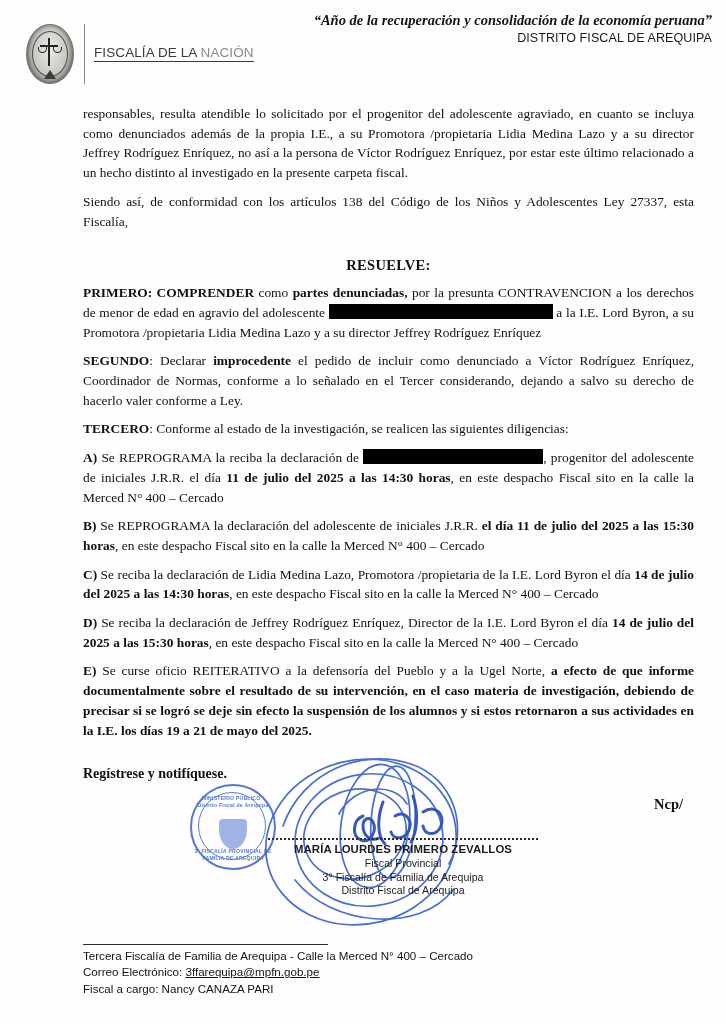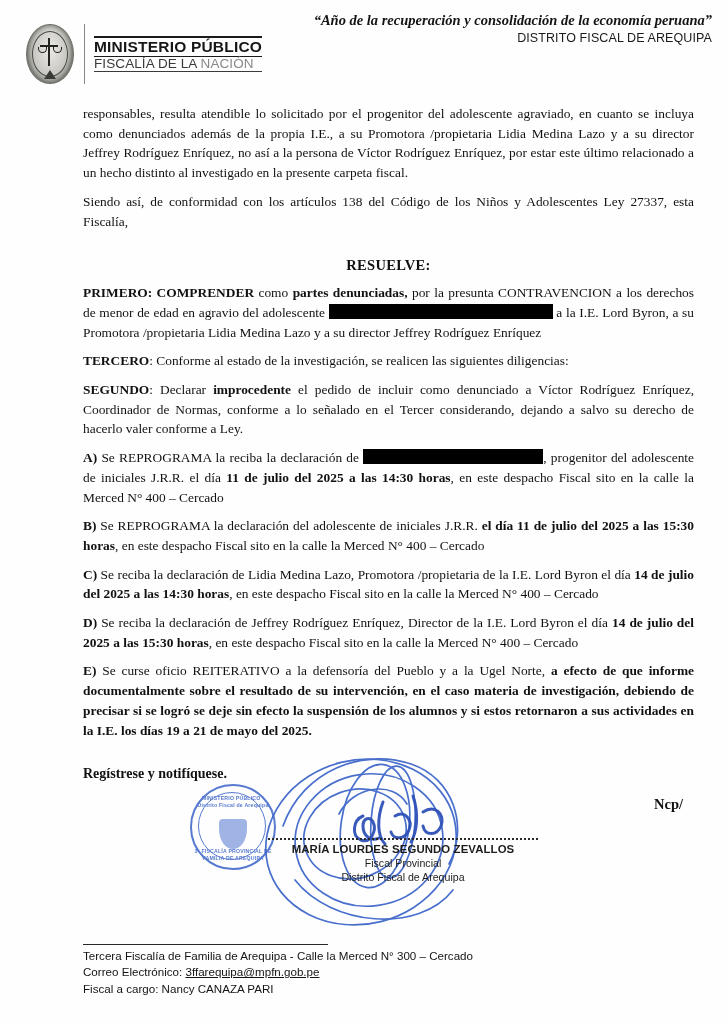--- a/index.html
+++ b/index.html
@@ -284,44 +284,43 @@
         <div class="ring"></div>
         <div class="ring2"></div>
         <div class="scales">
           <div class="pan-l"></div>
           <div class="pan-r"></div>
         </div>
         <div class="star"></div>
       </div>
       <div class="logo-div"></div>
       <div class="logo-text">
-        <div class="logo-l1">MINISTERIO PÚBLICO</div>
         <div class="logo-l2"><span>FISCALÍA DE LA </span><b>NACIÓN</b></div>
       </div>
     </div>
 
     <div class="header-right">
       <div class="hr-motto">“Año de la recuperación y consolidación de la economía peruana”</div>
       <div class="hr-l1">DISTRITO FISCAL DE AREQUIPA</div>
     </div>
   </div>
 
   <div class="body">
 
     <p class="par">responsables, resulta atendible lo solicitado por el progenitor del adolescente agraviado, en cuanto se incluya  como denunciados además de la propia I.E., a su Promotora /propietaria Lidia Medina Lazo y a su director Jeffrey Rodríguez Enríquez, no así a la persona de Víctor Rodríguez Enríquez, por estar este último relacionado a un hecho distinto al investigado en la presente carpeta fiscal.</p>
 
     <p class="par tight">Siendo así, de conformidad con los artículos 138 del Código de los Niños y Adolescentes Ley 27337, esta Fiscalía,</p>
 
     <div class="resuelve">RESUELVE:</div>
 
     <p class="par"><span class="b">PRIMERO:</span> <span class="b">COMPRENDER</span><span> como </span><span class="b">partes denunciadas,</span><span> por la presunta CONTRAVENCION a los derechos de menor de edad en agravio del adolescente </span><span class="redact r1"></span><span class="redact r2"></span><span> a la I.E. Lord Byron, a su Promotora /propietaria Lidia Medina Lazo y a su director Jeffrey Rodríguez Enríquez</span></p>
 
+    <p class="par"><span class="b">SEGUNDO</span><span>: Declarar </span><span class="b">improcedente</span><span> el pedido de incluir como denunciado a Víctor Rodríguez Enríquez, Coordinador de Normas, conforme a lo señalado en el Tercer considerando, dejando a salvo su derecho de hacerlo valer conforme a Ley.</span></p>
+
     <p class="par"><span class="b">TERCERO</span><span>: Conforme al estado de la investigación, se realicen las siguientes diligencias:</span></p>
-
-    <p class="par"><span class="b">SEGUNDO</span><span>: Declarar </span><span class="b">improcedente</span><span> el pedido de incluir como denunciado a Víctor Rodríguez Enríquez, Coordinador de Normas, conforme a lo señalado en el Tercer considerando, dejando a salvo su derecho de hacerlo valer conforme a Ley.</span></p>
 
     <p class="par"><span class="b">A)</span><span> Se REPROGRAMA la reciba la declaración de </span><span class="redact r3"></span><span>, progenitor del adolescente de iniciales J.R.R. el día </span><span class="b">11 de julio del 2025 a las 14:30 horas</span><span>, en este despacho Fiscal sito en la calle la Merced N° 400 – Cercado</span></p>
 
     <p class="par"><span class="b">B)</span><span> Se REPROGRAMA la declaración del adolescente de iniciales J.R.R. </span><span class="b">el día 11 de julio del 2025 a las 15:30 horas</span><span>, en este despacho Fiscal sito en la calle la Merced N° 400 – Cercado</span></p>
 
     <p class="par"><span class="b">C)</span><span> Se reciba la declaración de Lidia Medina Lazo, Promotora /propietaria de la I.E. Lord Byron el día </span><span class="b">14 de julio del 2025 a las 14:30 horas</span><span>, en este despacho Fiscal sito en la calle la Merced N° 400 – Cercado</span></p>
 
     <p class="par"><span class="b">D)</span><span> Se reciba la declaración de Jeffrey Rodríguez Enríquez, Director de la I.E. Lord Byron el día </span><span class="b">14 de julio del 2025 a las 15:30 horas</span><span>, en este despacho Fiscal sito en la calle la Merced N° 400 – Cercado</span></p>
 
     <p class="par"><span class="b">E)</span><span> Se curse oficio REITERATIVO a la defensoría del Pueblo y a la Ugel Norte, </span><span class="b">a efecto de que informe documentalmente sobre el resultado de su intervención, en el caso materia de investigación, debiendo de precisar si se logró se deje sin efecto la suspensión de los alumnos y si estos retornaron a sus actividades en la I.E. los días 19 a 21 de mayo del 2025.</span></p>
@@ -354,26 +353,27 @@
         <path d="M120 86 c -10 4 -12 20 -2 24 c 10 4 16 -10 12 -18 c -3 -6 -10 -4 -10 4 c 0 10 8 16 16 12"></path>
         <path d="M140 72 c -6 16 -6 34 2 42"></path>
         <path d="M152 86 c 10 -6 18 4 14 14 c -4 10 -16 10 -18 2"></path>
         <path d="M170 66 c 6 18 4 36 -2 46"></path>
         <path d="M180 82 c 12 -8 22 2 18 14 c -4 10 -16 10 -18 0"></path>
       </g>
     </svg>
 
     <div class="sig-block">
       <div class="sig-dots"></div>
-      <div class="sig-name">MARÍA LOURDES SEGUNDO ZEVALLOS</div>
+      <div class="sig-name">MARÍA LOURDES PRIMERO ZEVALLOS</div>
       <div class="sig-role">Fiscal Provincial</div>
+      <div class="sig-off">3° Fiscalía de Familia de Arequipa</div>
       <div class="sig-dist">Distrito Fiscal de Arequipa</div>
     </div>
   </div>
 
   <div class="footer">
     <div class="rule"></div>
-    <div class="fl">Tercera Fiscalía de Familia de Arequipa  - Calle la Merced N° 300 – Cercado</div>
+    <div class="fl">Tercera Fiscalía de Familia de Arequipa  - Calle la Merced N° 400 – Cercado</div>
     <div class="fl"><span>Correo Electrónico: </span><span class="mail">3ffarequipa@mpfn.gob.pe</span></div>
     <div class="fl">Fiscal a cargo: Nancy CANAZA PARI</div>
   </div>
 
 </div>
 
 </body></html>

